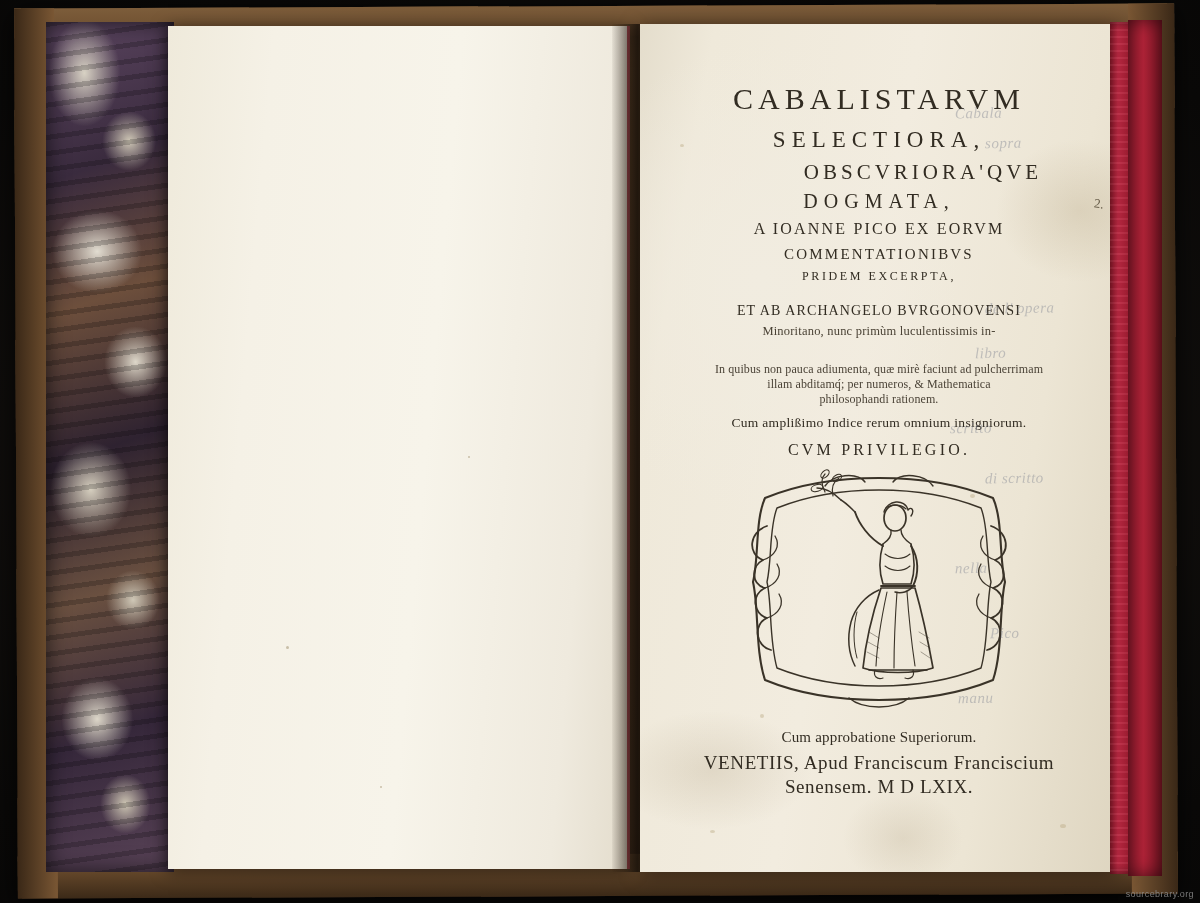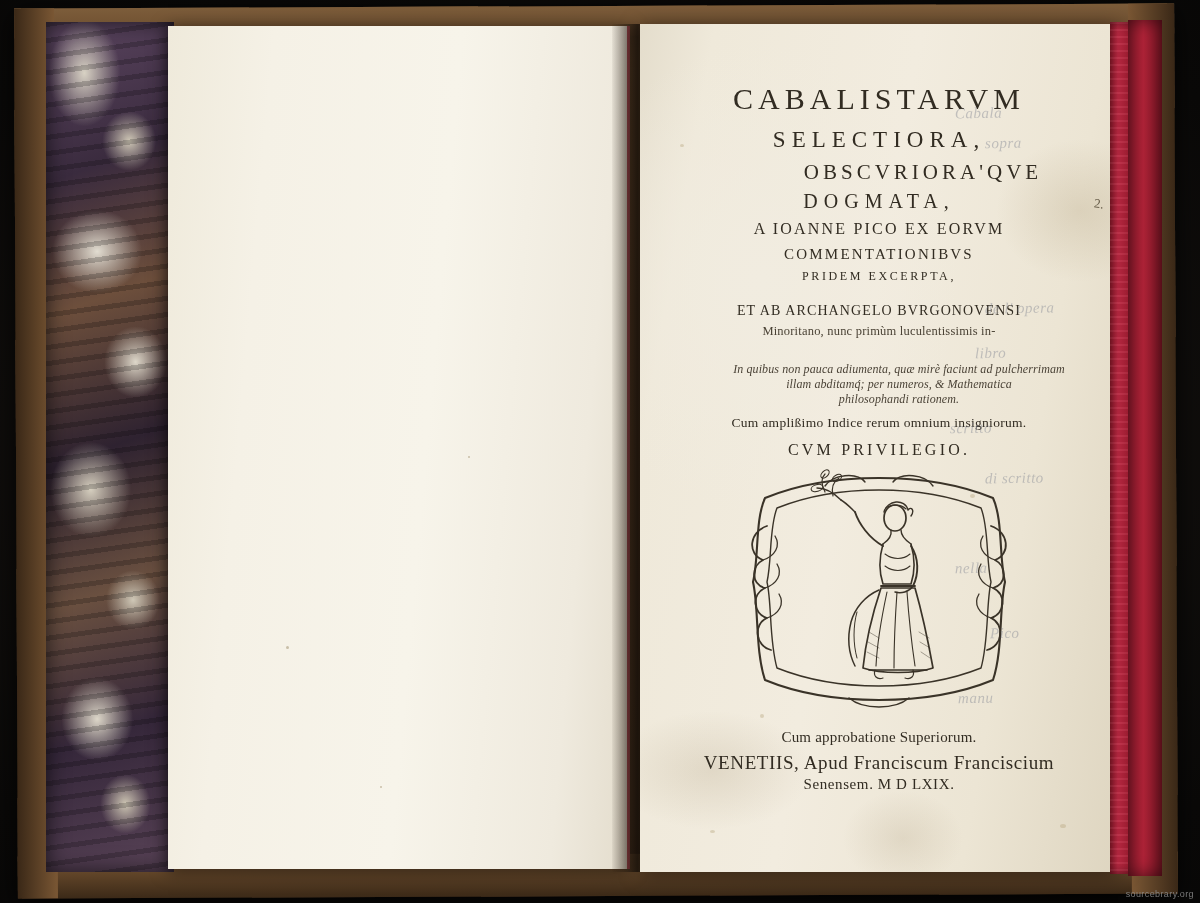--- a/index.html
+++ b/index.html
@@ -242,25 +242,23 @@
     top: 300px;
     color: #4a4235;
   }
   .t-ed3 {
     font-size: 12.5px;
     letter-spacing: .2px;
     top: 315px;
     color: #4a4235;
   }
   .t-it1, .t-it2, .t-it3 {
-    font-style: italic;
     font-size: 12px;
     color: #4b4337;
     letter-spacing: .1px;
-    padding-left: 20px;
   }
   .t-it1 { top: 338px; }
   .t-it2 { top: 353px; }
   .t-it3 { top: 368px; }
   .t-index {
     font-size: 13.5px;
     top: 391px;
     letter-spacing: .3px;
   }
   .t-priv {
@@ -281,21 +279,21 @@
     font-size: 15px;
     top: 705px;
     letter-spacing: .2px;
   }
   .t-imp1 {
     font-size: 19px;
     top: 728px;
     letter-spacing: .6px;
   }
   .t-imp2 {
-    font-size: 15px;
+    font-size: 19px;
     top: 752px;
     letter-spacing: .6px;
   }
 
   
   .fox {
     position: absolute;
     border-radius: 50%;
     background: #b7a47c;
     opacity: .4;

